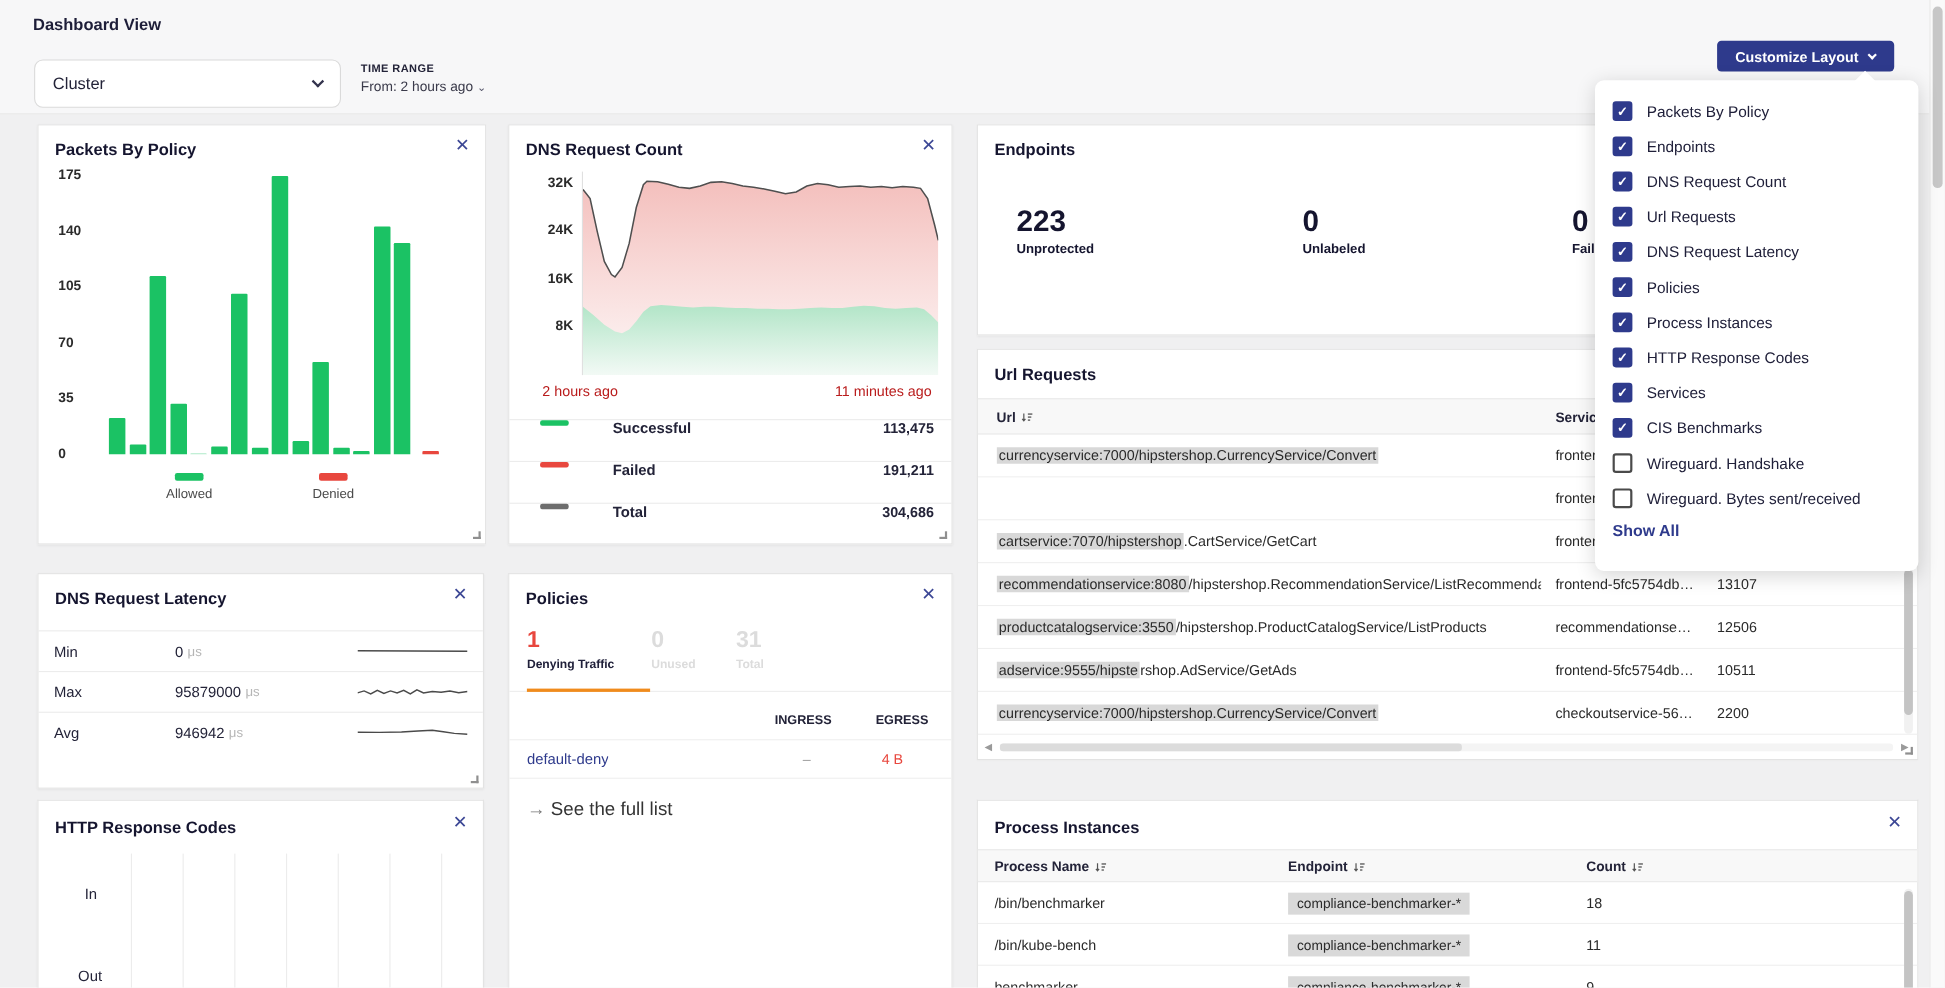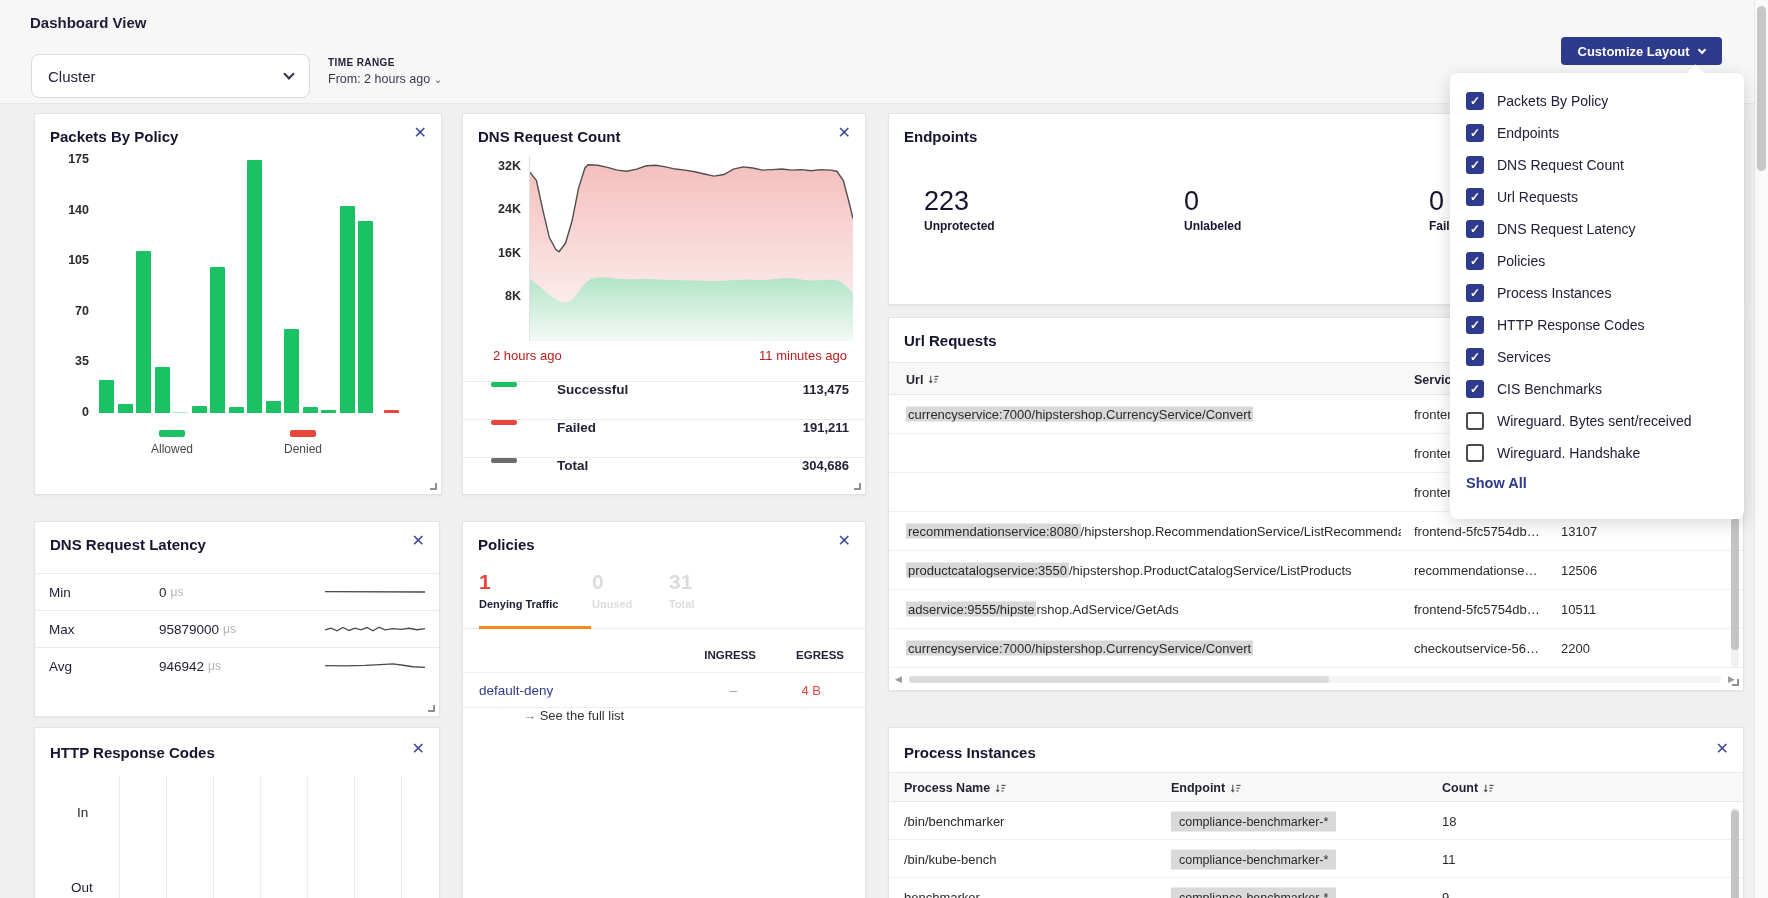--- a/index.html
+++ b/index.html
@@ -13,36 +13,36 @@
   .chev { width:8px; height:8px; border-right:2px solid #33334d; border-bottom:2px solid #33334d; transform:rotate(45deg); margin-top:-4px; }
   .tr-label { left:328px; top:57px; font-size:10px; font-weight:800; letter-spacing:.4px; color:#232338; }
   .tr-from { left:328px; top:72px; font-size:12.5px; color:#3a3a4a; cursor:pointer; }
   .btn { left:1561px; top:37px; width:161px; height:28px; background:#2e3a8c; border-radius:4px; color:#fff; display:flex; align-items:center; justify-content:center; gap:10px; font-size:13px; font-weight:600; cursor:pointer; }
   .btn .chev { border-color:#fff; width:6px; height:6px; margin-top:-3px; }
   .card { position:absolute; background:#fff; border:1px solid #e3e3e3; box-shadow:0 1px 2px rgba(0,0,0,.05); }
   .card-title { position:absolute; left:15px; top:14px; font-size:15px; font-weight:700; color:#15152f; }
   .close-x { position:absolute; top:11px; font-size:16px; color:#3c4795; cursor:pointer; line-height:1; }
   .grip { position:absolute; right:4px; bottom:4px; width:7px; height:7px; border-right:2px solid #8f8f8f; border-bottom:2px solid #8f8f8f; cursor:nwse-resize; }
   
-  .ytick { position:absolute; width:36px; text-align:right; font-size:12.5px; font-weight:600; color:#2b2b2b; }
+  .ytick { position:absolute; width:36px; text-align:left; font-size:12.5px; font-weight:600; color:#2b2b2b; }
   .bar { position:absolute; bottom:0; border-radius:1px 1px 0 0; }
   .leg-item { position:absolute; text-align:center; }
   .leg-sw { width:26px; height:7px; border-radius:2px; margin:0 auto; }
   .leg-lb { font-size:12px; color:#4a4a4a; margin-top:5px; }
   
   .plot { position:absolute; left:66px; top:42px; width:324px; height:185px; border-left:1px solid #e0e0e0; }
   .ktick { position:absolute; left:14px; width:44px; text-align:right; font-size:12.5px; font-weight:600; color:#2b2b2b; }
   .time-lb { position:absolute; top:234px; font-size:13px; color:#b91c1c; }
   .dnsleg-row { position:absolute; left:0; width:100%; height:38px; border-top:1px solid #ececec; display:flex; align-items:flex-start;font-weight:bold; }
   .dnsleg-sw { width:26px; height:5px; border-radius:2px; margin-left:28px; }
   .dnsleg-lb { font-size:13.5px; color:#232338; margin-left:40px; flex:1; }
   .dnsleg-val { font-size:13px; color:#232338; margin-right:16px; }
   
   .stat { position:absolute; top:72px; }
-  .stat-val { font-size:27px; font-weight:400; color:#15152f; }
+  .stat-val { font-size:27px; font-weight:700; color:#15152f; }
   .stat-lb { font-size:12px; font-weight:700; color:#15152f; margin-top:2px; }
   
   .t-head { position:absolute; left:0; width:100%; background:#f8f8f8; border-top:1px solid #e9e9e9; border-bottom:1px solid #e9e9e9; }
   .t-hcell { position:absolute; font-size:12.5px; font-weight:700; color:#232338; display:flex; align-items:center; gap:5px; }
   .t-row { position:absolute; left:0; width:100%; border-bottom:1px solid #efefef; }
   .t-cell { position:absolute; top:50%; transform:translateY(-50%); font-size:13px; color:#2a2a2a; white-space:nowrap; overflow:hidden; }
   .hl { background:#d8d8d8; padding:3px 2px; }
   .chip { background:#d9d9d9; padding:3px 8px; font-size:12.5px; color:#2a2a2a; }
   .vsb { position:absolute; width:8px; background:#f1f1f1; border-radius:4px; }
   .vsb-thumb { position:absolute; left:0; width:8px; background:#c4c4c4; border-radius:4px; }
@@ -220,20 +220,21 @@
         <div class="t-row" style="top: 77px; height: 39px;">
           <span class="t-cell" style="left: 17px; width: 495px;"><span class="hl">currencyservice:7000/hipstershop.CurrencyService/Convert</span><span></span></span>
           <span class="t-cell" style="left: 525px; width: 132px;">frontend-5fc5754db…</span>
           <span class="t-cell" style="left: 672px; width: 70px;"></span>
         </div>
         <div class="t-row" style="top: 116px; height: 39px;">
           <span class="t-cell" style="left: 525px; width: 132px;">frontend-5fc5754db…</span>
           <span class="t-cell" style="left: 672px; width: 70px;"></span>
         </div>
         <div class="t-row" style="top: 155px; height: 39px;">
+          <span class="t-cell" style="left: 17px; width: 495px;"><span class="hl">cartservice:7070/hipstershop</span><span>.CartService/GetCart</span></span>
           <span class="t-cell" style="left: 525px; width: 132px;">frontend-5fc5754db…</span>
           <span class="t-cell" style="left: 672px; width: 70px;"></span>
         </div>
         <div class="t-row" style="top: 194px; height: 39px;">
           <span class="t-cell" style="left: 17px; width: 495px;"><span class="hl">recommendationservice:8080</span><span>/hipstershop.RecommendationService/ListRecommendations</span></span>
           <span class="t-cell" style="left: 525px; width: 132px;">frontend-5fc5754db…</span>
           <span class="t-cell" style="left: 672px; width: 70px;">13107</span>
         </div>
         <div class="t-row" style="top: 233px; height: 39px;">
           <span class="t-cell" style="left: 17px; width: 495px;"><span class="hl">productcatalogservice:3550</span><span>/hipstershop.ProductCatalogService/ListProducts</span></span>
@@ -314,21 +315,21 @@
       </div>
     <div style="position:absolute;left:0;top:106px;width:100%;height:1px;background:#ededed;"></div>
     <div id="policies-underline" style="position: absolute; left: 16px; top: 104px; width: 112px; height: 3px; background: rgb(240, 139, 28);"></div>
     <div class="pol-hcell" style="top:127px;right:109px;">INGRESS</div>
     <div class="pol-hcell" style="top:127px;right:21px;">EGRESS</div>
     <div class="t-row" style="top:150px;height:36px;border-top:1px solid #efefef;">
       <span class="t-cell pol-link" style="left:16px;">default-deny</span>
       <span class="t-cell" style="right:128px;color:#9a9a9a;overflow:visible;">–</span>
       <span class="t-cell" style="right:44px;color:#e8473e;overflow:visible;">4 B</span>
     </div>
-    <div style="position:absolute;left:16px;top:186px;font-size:13px;color:#333;cursor:pointer;margin-left:44px;">
+    <div style="position:absolute;left:16px;top:204px;font-size:17px;color:#333;cursor:pointer;">
       <span style="color:#777;">→</span>
       <span>See the full list</span>
     </div>
   </div>
 
   <div class="card" style="left:34px;top:727px;width:406px;height:300px;border-bottom:none;">
     <div class="card-title" style="top:16px;">HTTP Response Codes</div>
     <span class="close-x" style="right:14px;top:13px;">✕</span>
     <div id="http-grid">
         <div class="vline" style="left: 84px; top: 48px; height: 252px;"></div>
@@ -435,25 +436,25 @@
         <div class="menu-item">
           <span class="cbx on">✓</span>
           <span class="menu-lb">Services</span>
         </div>
         <div class="menu-item">
           <span class="cbx on">✓</span>
           <span class="menu-lb">CIS Benchmarks</span>
         </div>
         <div class="menu-item">
           <span class="cbx off"></span>
+          <span class="menu-lb">Wireguard. Handshake</span>
+        </div>
+        <div class="menu-item">
+          <span class="cbx off"></span>
           <span class="menu-lb">Wireguard. Bytes sent/received</span>
-        </div>
-        <div class="menu-item">
-          <span class="cbx off"></span>
-          <span class="menu-lb">Wireguard. Handshake</span>
         </div>
       </div>
     <div class="show-all">Show All</div>
   </div>
 
   <div class="abs pgsb">
     <div class="pgsb-thumb"></div>
   </div>
 </div>
 

